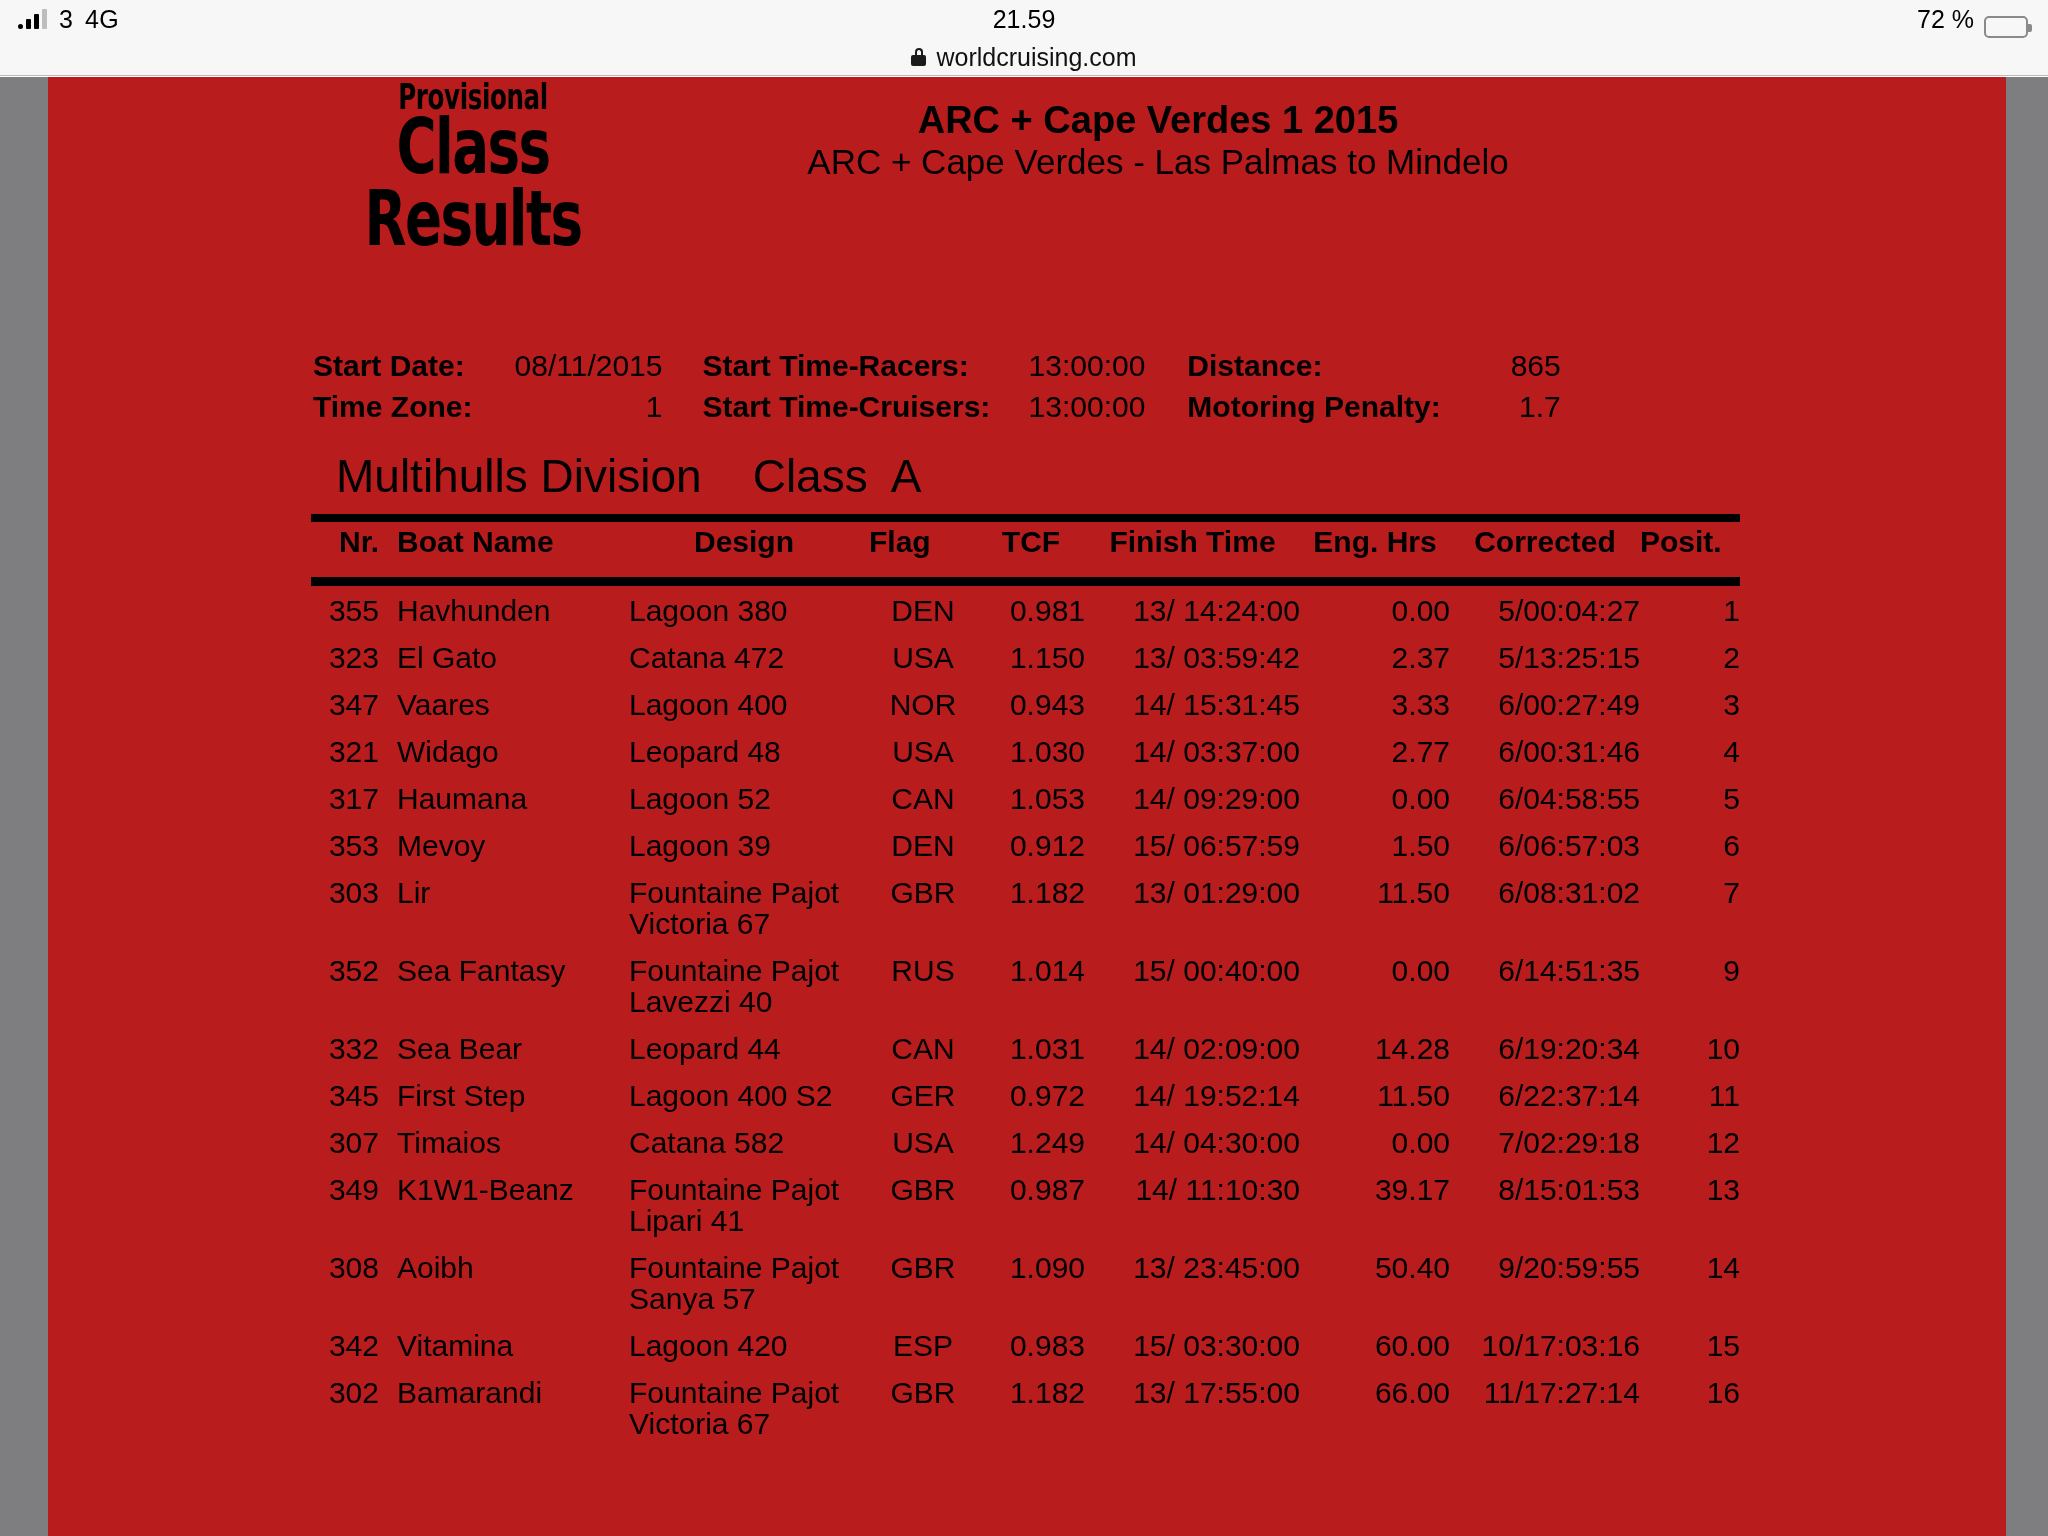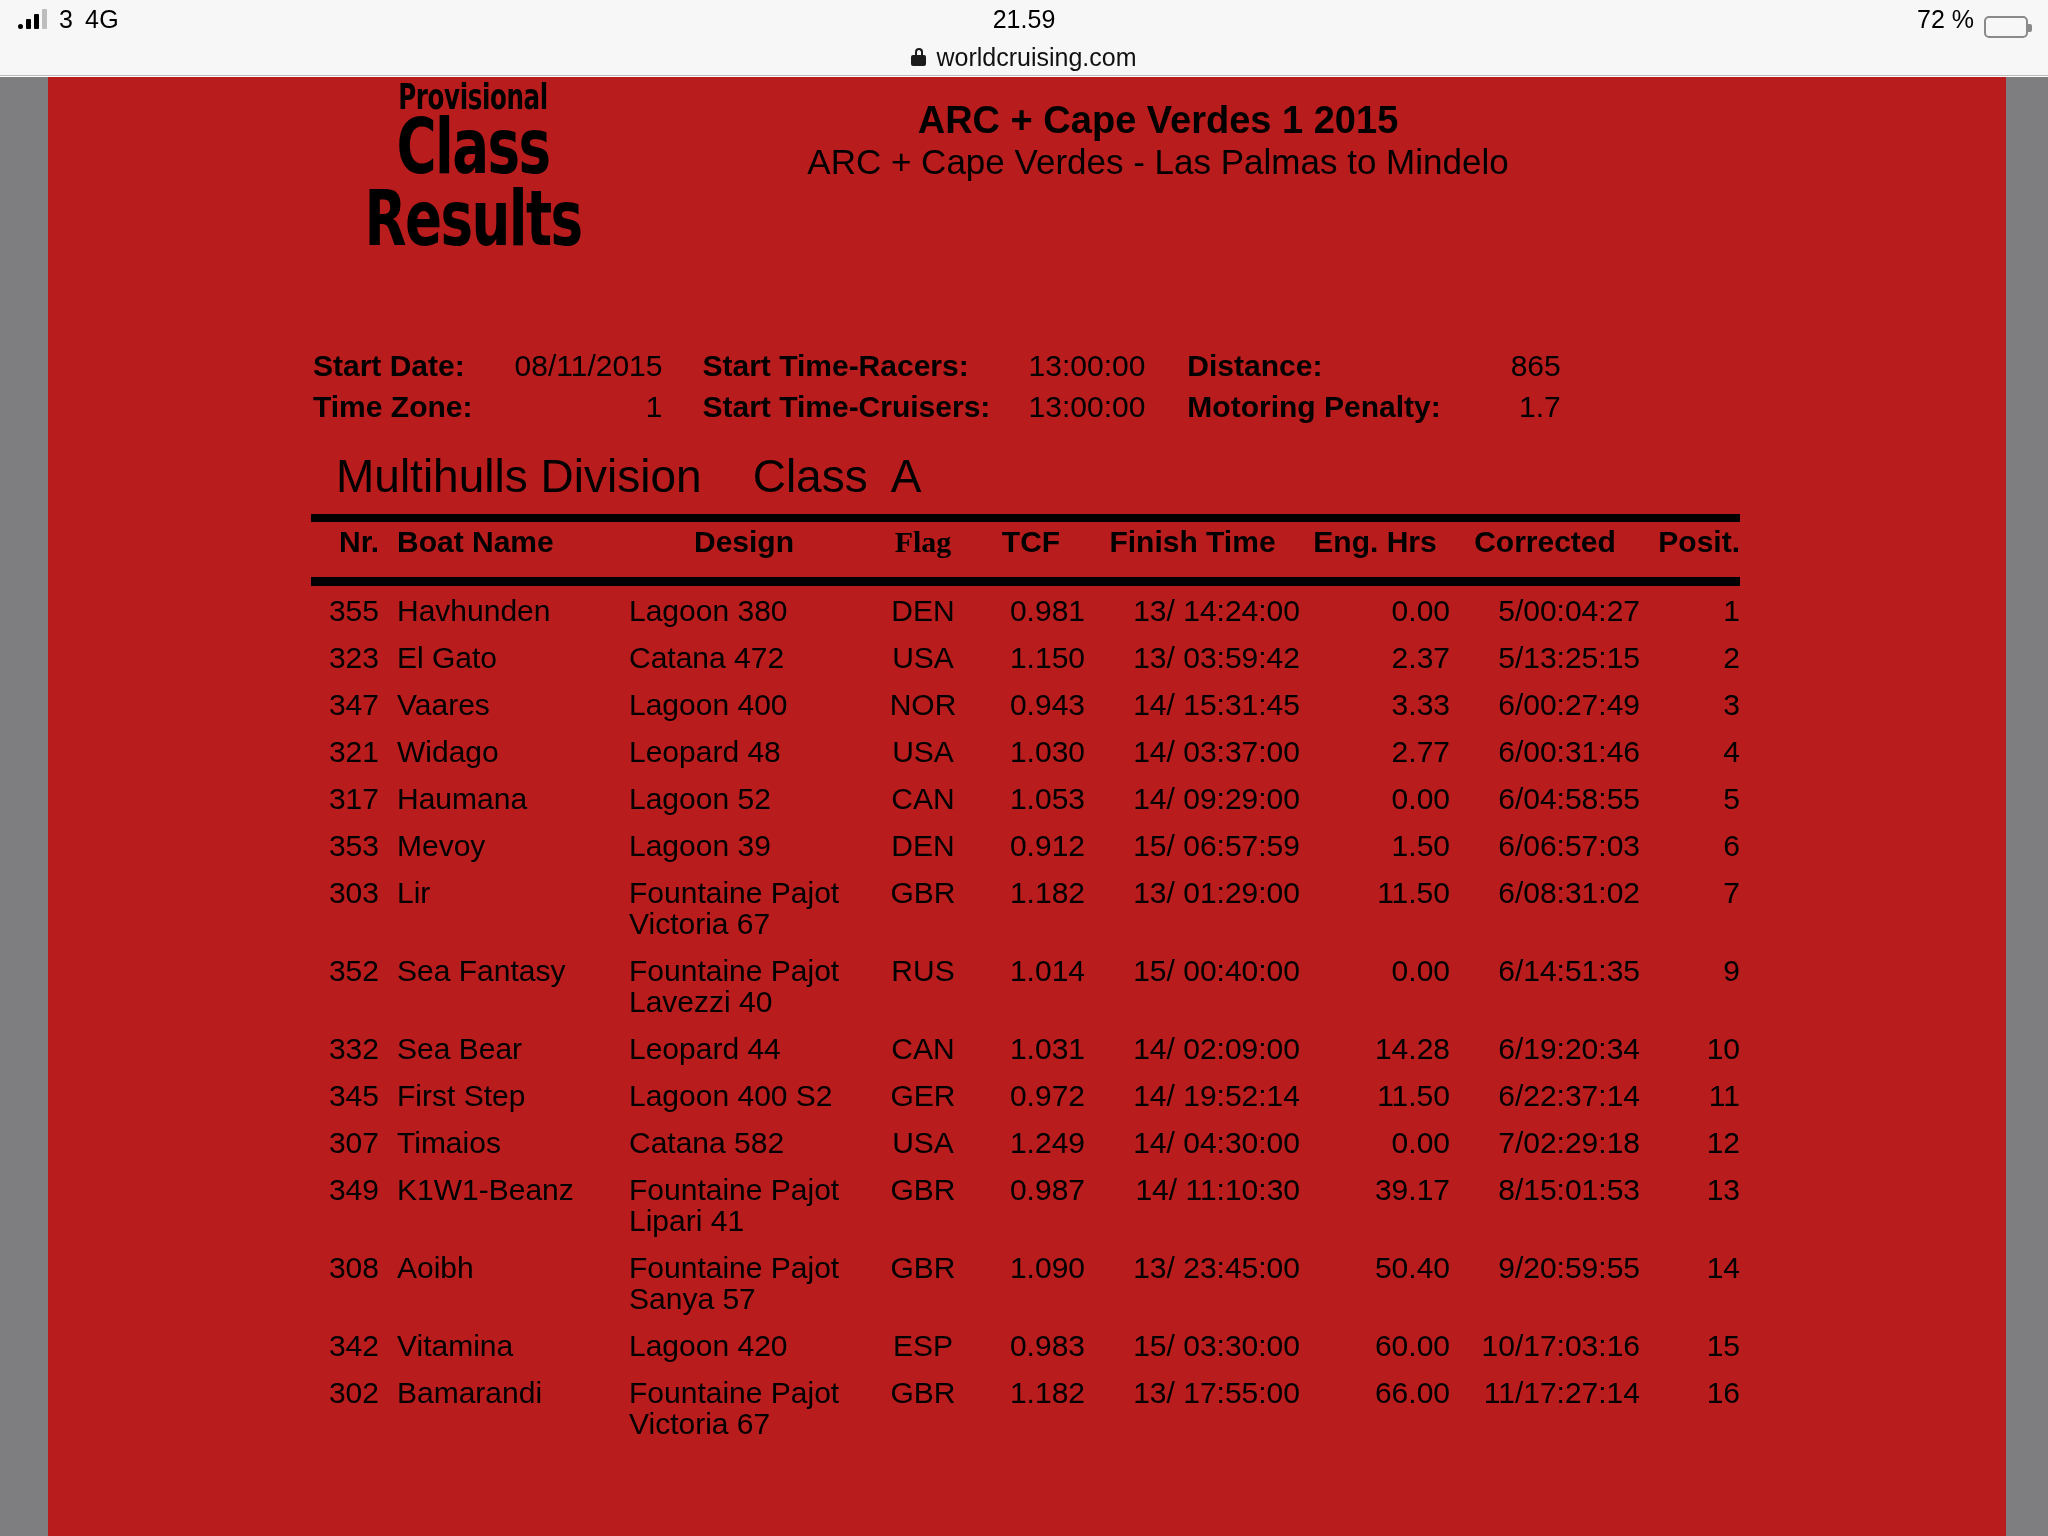--- a/index.html
+++ b/index.html
@@ -138,26 +138,26 @@
   .c-design  { width:250px; text-align:left;  padding-left:10px !important; }
   .c-flag    { width:108px; text-align:center; }
   .c-tcf     { width:108px; text-align:right; }
   .c-finish  { width:215px; text-align:right; }
   .c-eng     { width:150px; text-align:right; }
   .c-corr    { width:190px; text-align:right; }
   .c-pos     { width:100px; text-align:right; }
 
   th.c-name   { text-align:left; padding-left:18px !important; }
   th.c-design { text-align:center; padding-left:0 !important; }
-  th.c-flag   { text-align:center;font-family:Liberation Serif, serif; }
+  th.c-flag   { text-align:left; }
   th.c-tcf    { text-align:center; }
   th.c-finish { text-align:center; }
   th.c-eng    { text-align:center; }
   th.c-corr   { text-align:center; }
-  th.c-pos    { text-align:right; }
+  th.c-pos    { text-align:left; }
 </style>
 </head>
 <body>
 
 <div id="screen">
 
   <div class="chrome">
 
     <div class="statusbar">
       <div class="sb-left">

